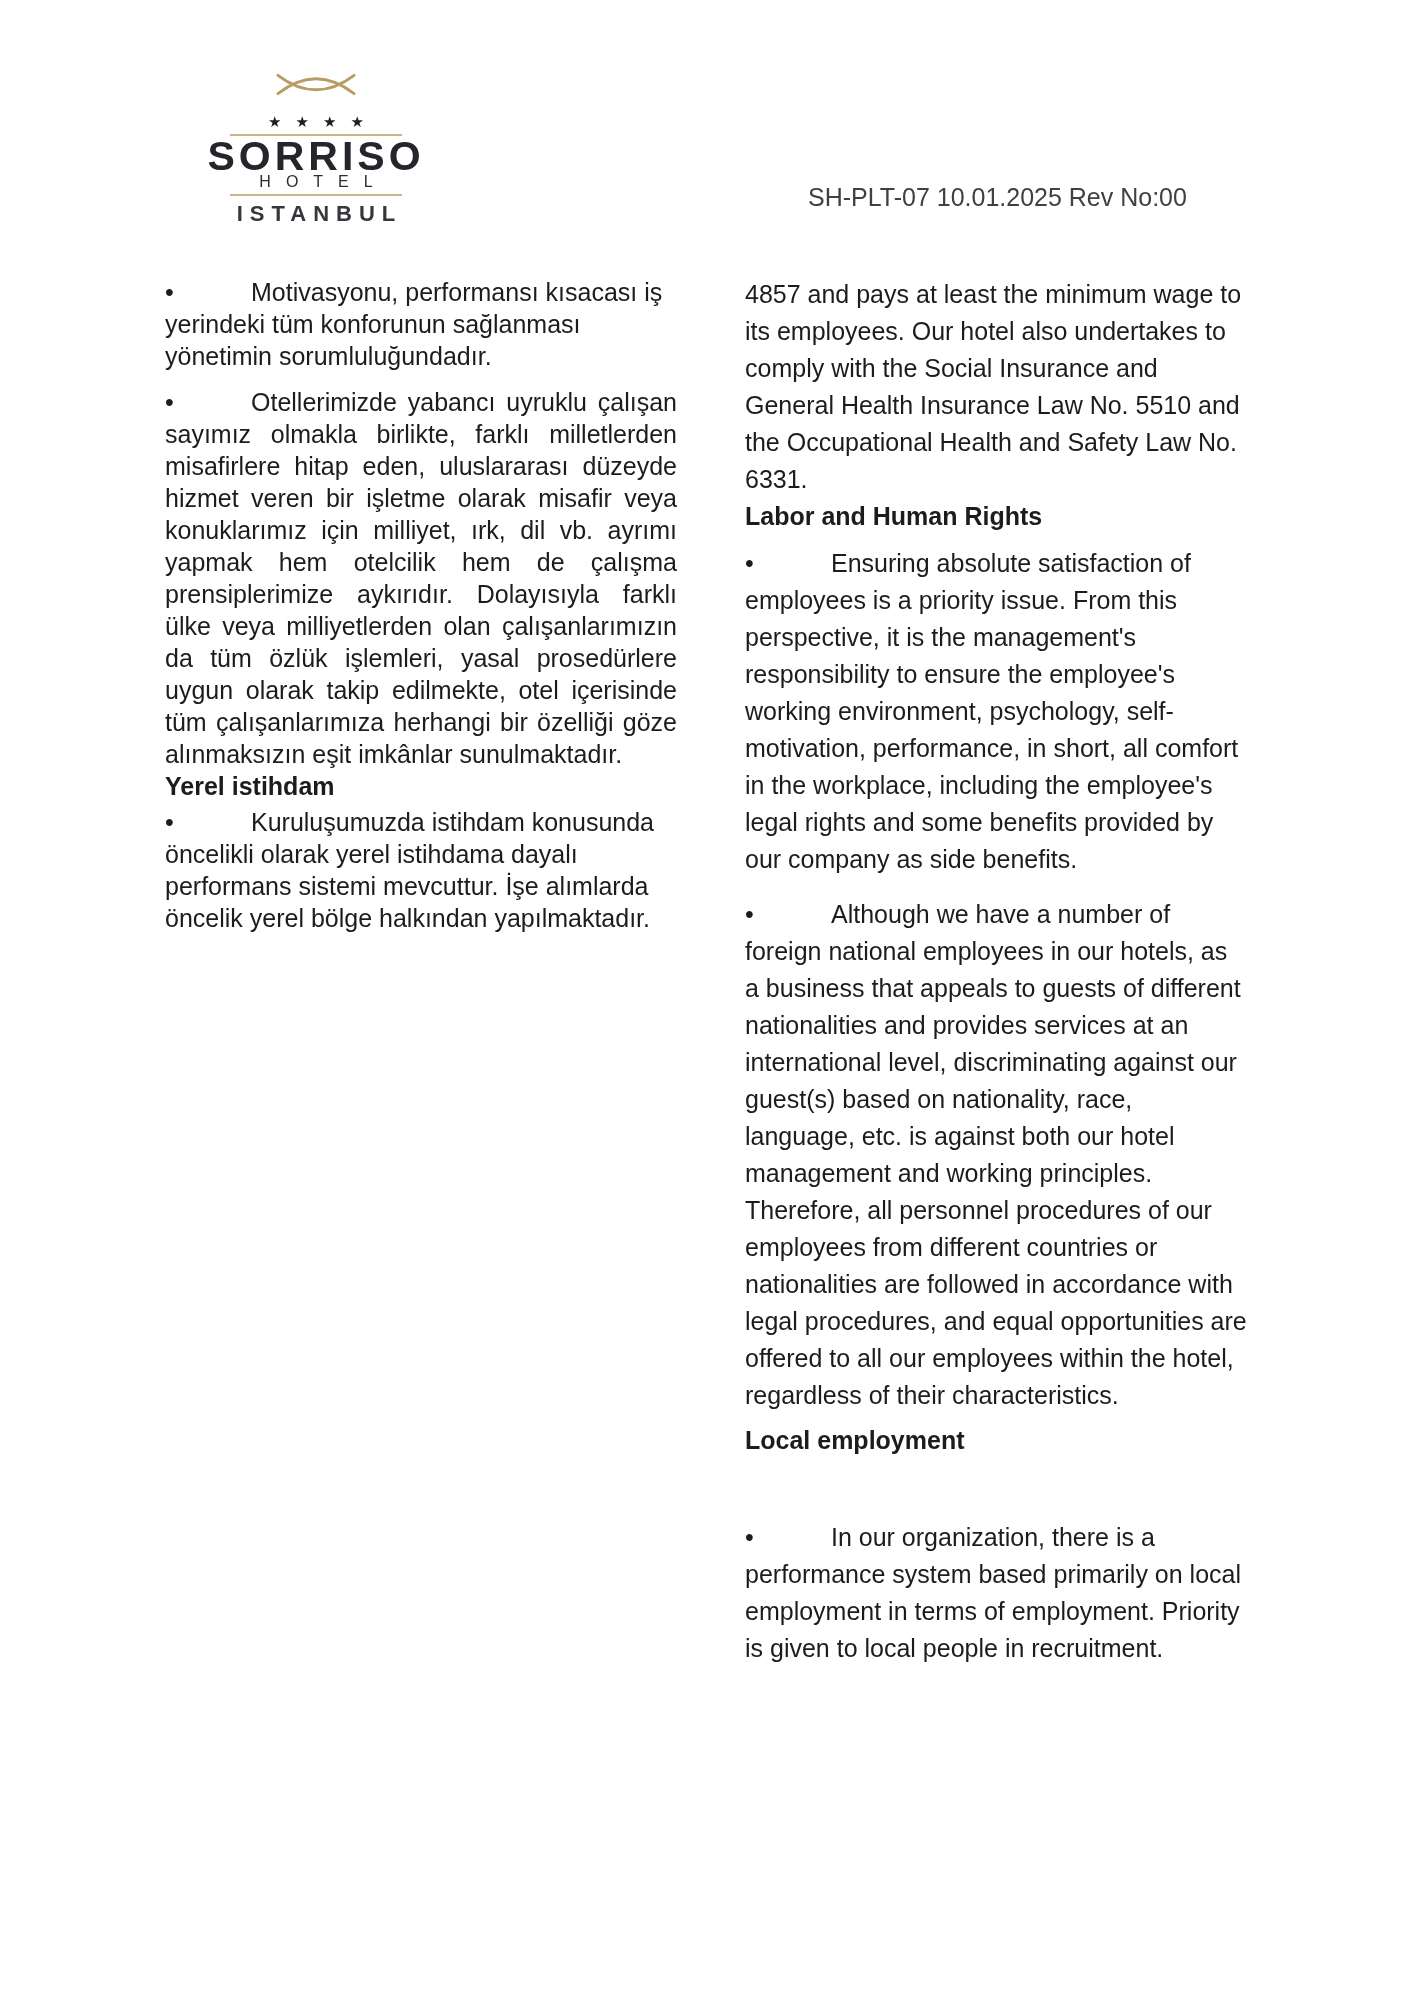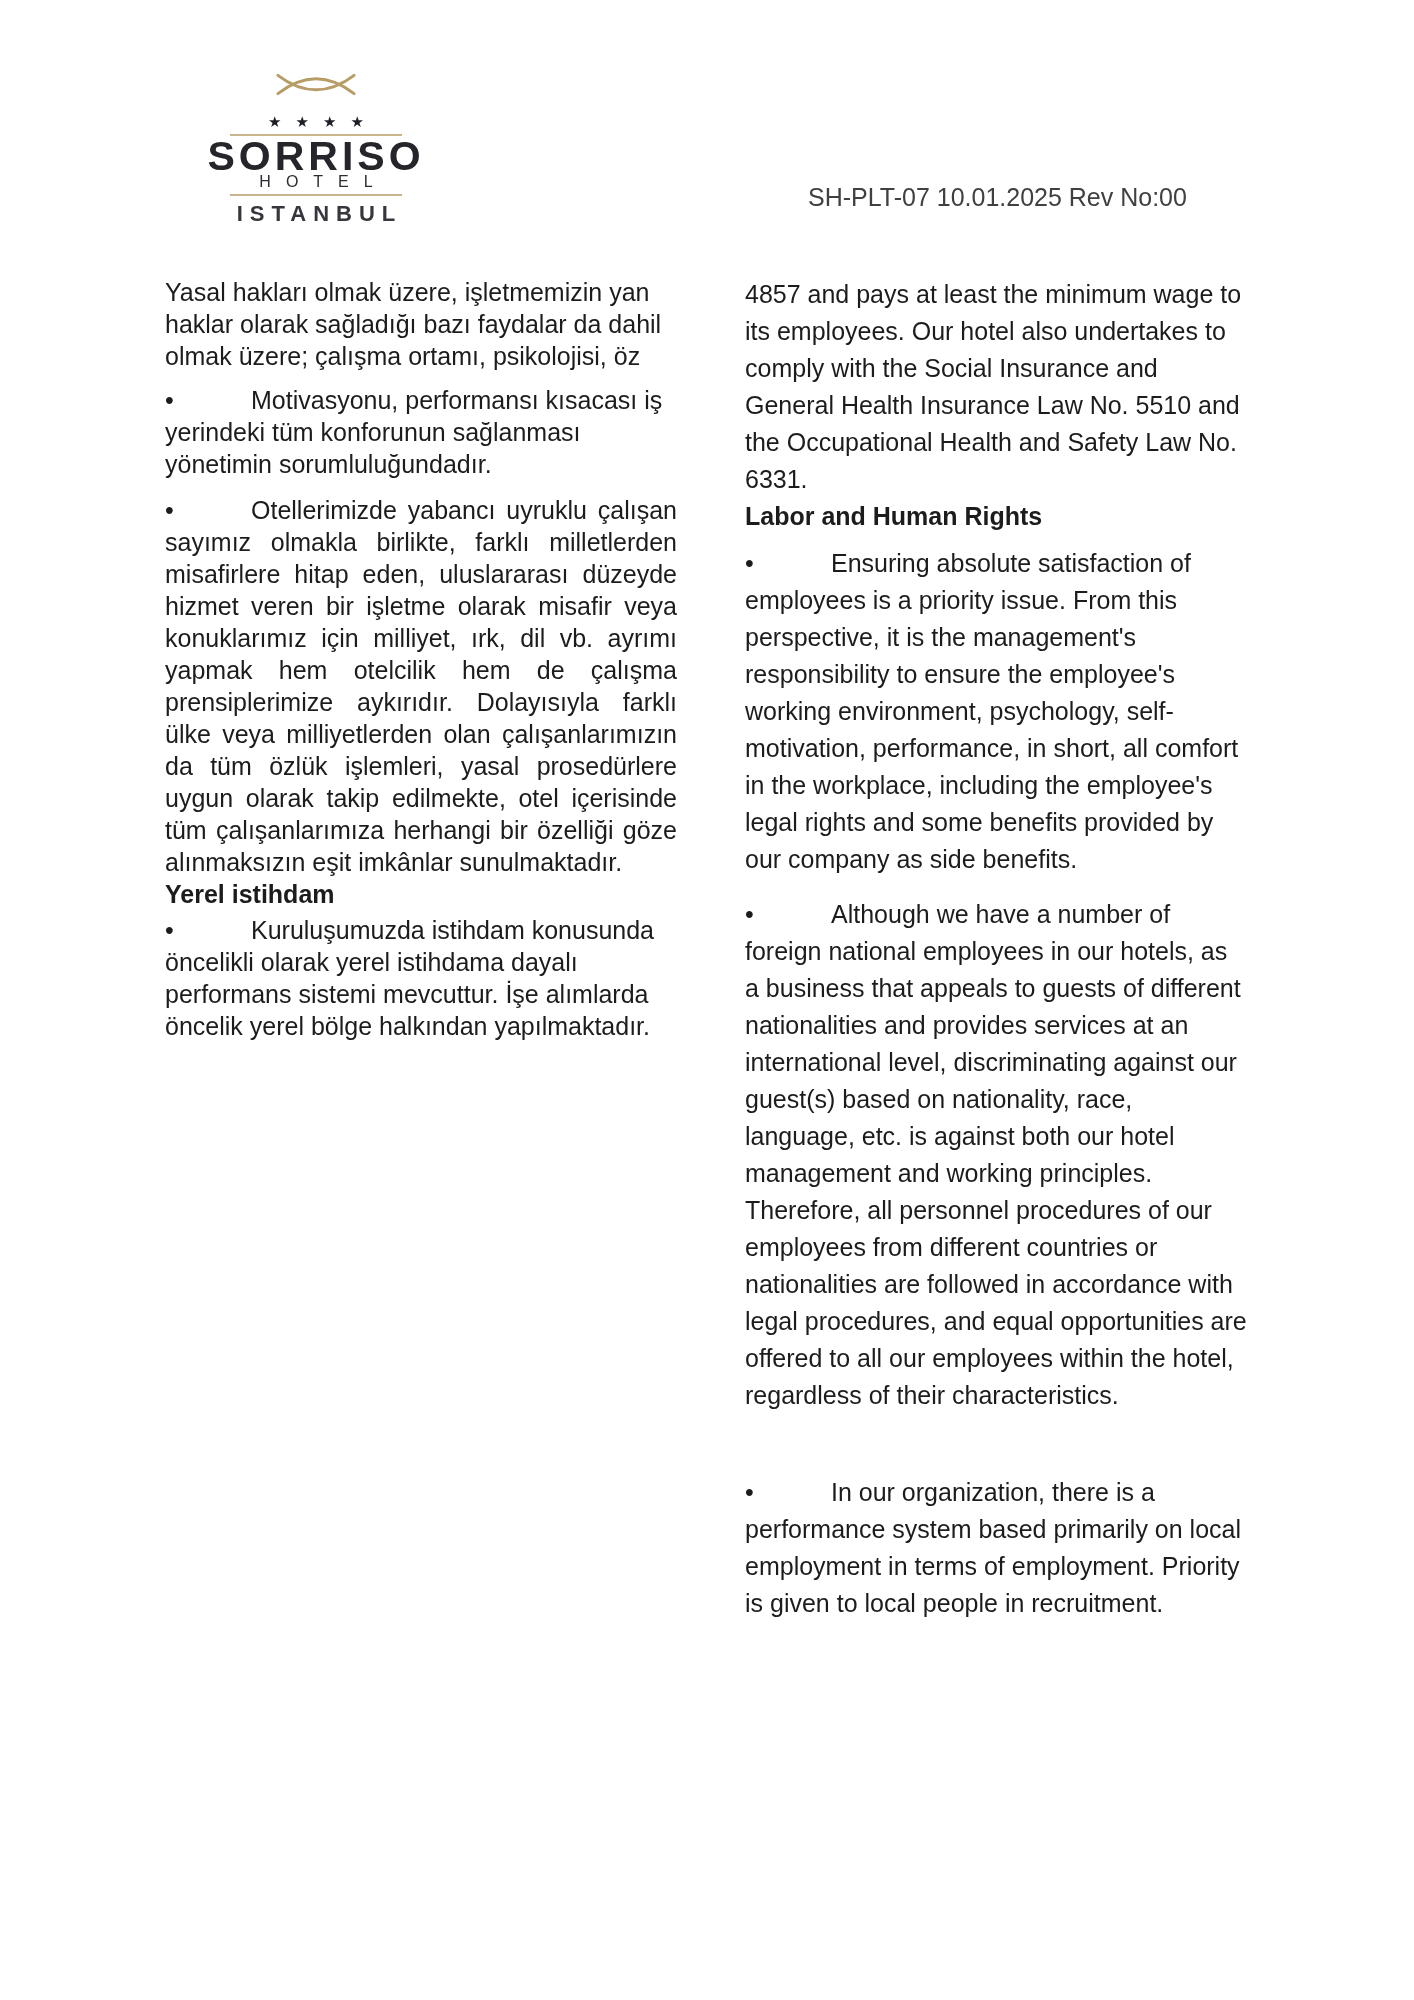--- a/index.html
+++ b/index.html
@@ -132,38 +132,38 @@
     <div class="logo-hotel">HOTEL</div>
     <div class="logo-rule"></div>
     <div class="logo-city">ISTANBUL</div>
   </div>
 
   <div class="doc-code">SH-PLT-07 10.01.2025 Rev No:00</div>
 
   <div class="columns">
 
     <div class="col col-left">
-      <p class="para b-para1">Yasal hakları olmak üzere, işletmemizin yan haklar olarak sağladığı bazı faydalar da dahil olmak üzere; çalışma ortamı, psikolojisi, öz</p>
 
       <p class="para b-bullet1"><span class="bullet-marker">•</span><span>Motivasyonu, performansı kısacası iş yerindeki tüm konforunun sağlanması yönetimin sorumluluğundadır.</span></p>
 
       <p class="para justify b-bullet2"><span class="bullet-marker">•</span><span>Otellerimizde yabancı uyruklu çalışan sayımız olmakla birlikte, farklı milletlerden misafirlere hitap eden, uluslararası düzeyde hizmet veren bir işletme olarak misafir veya konuklarımız için milliyet, ırk, dil vb. ayrımı yapmak hem otelcilik hem de çalışma prensiplerimize aykırıdır. Dolayısıyla farklı ülke veya milliyetlerden olan çalışanlarımızın da tüm özlük işlemleri, yasal prosedürlere uygun olarak takip edilmekte, otel içerisinde tüm çalışanlarımıza herhangi bir özelliği göze alınmaksızın eşit imkânlar sunulmaktadır.</span></p>
 
       <p class="para heading b-heading">Yerel istihdam</p>
 
       <p class="para b-bullet3"><span class="bullet-marker">•</span><span>Kuruluşumuzda istihdam konusunda öncelikli olarak yerel istihdama dayalı performans sistemi mevcuttur. İşe alımlarda öncelik yerel bölge halkından yapılmaktadır.</span></p>
     </div>
 
     <div class="col col-right">
       <p class="para">4857 and pays at least the minimum wage to its employees. Our hotel also undertakes to comply with the Social Insurance and General Health Insurance Law No. 5510 and the Occupational Health and Safety Law No. 6331.</p>
 
       <p class="para heading b-heading1">Labor and Human Rights</p>
 
       <p class="para b-bullet1"><span class="bullet-marker">•</span><span>Ensuring absolute satisfaction of employees is a priority issue. From this perspective, it is the management's responsibility to ensure the employee's working environment, psychology, self-motivation, performance, in short, all comfort in the workplace, including the employee's legal rights and some benefits provided by our company as side benefits.</span></p>
 
       <p class="para b-bullet2"><span class="bullet-marker">•</span><span>Although we have a number of foreign national employees in our hotels, as a business that appeals to guests of different nationalities and provides services at an international level, discriminating against our guest(s) based on nationality, race, language, etc. is against both our hotel management and working principles. Therefore, all personnel procedures of our employees from different countries or nationalities are followed in accordance with legal procedures, and equal opportunities are offered to all our employees within the hotel, regardless of their characteristics.</span></p>
 
+      <p class="para heading b-heading2">Local employment</p>
 
       <p class="para b-bullet3"><span class="bullet-marker">•</span><span>In our organization, there is a performance system based primarily on local employment in terms of employment. Priority is given to local people in recruitment.</span></p>
     </div>
 
   </div>
 </div>
 
 </body></html>

